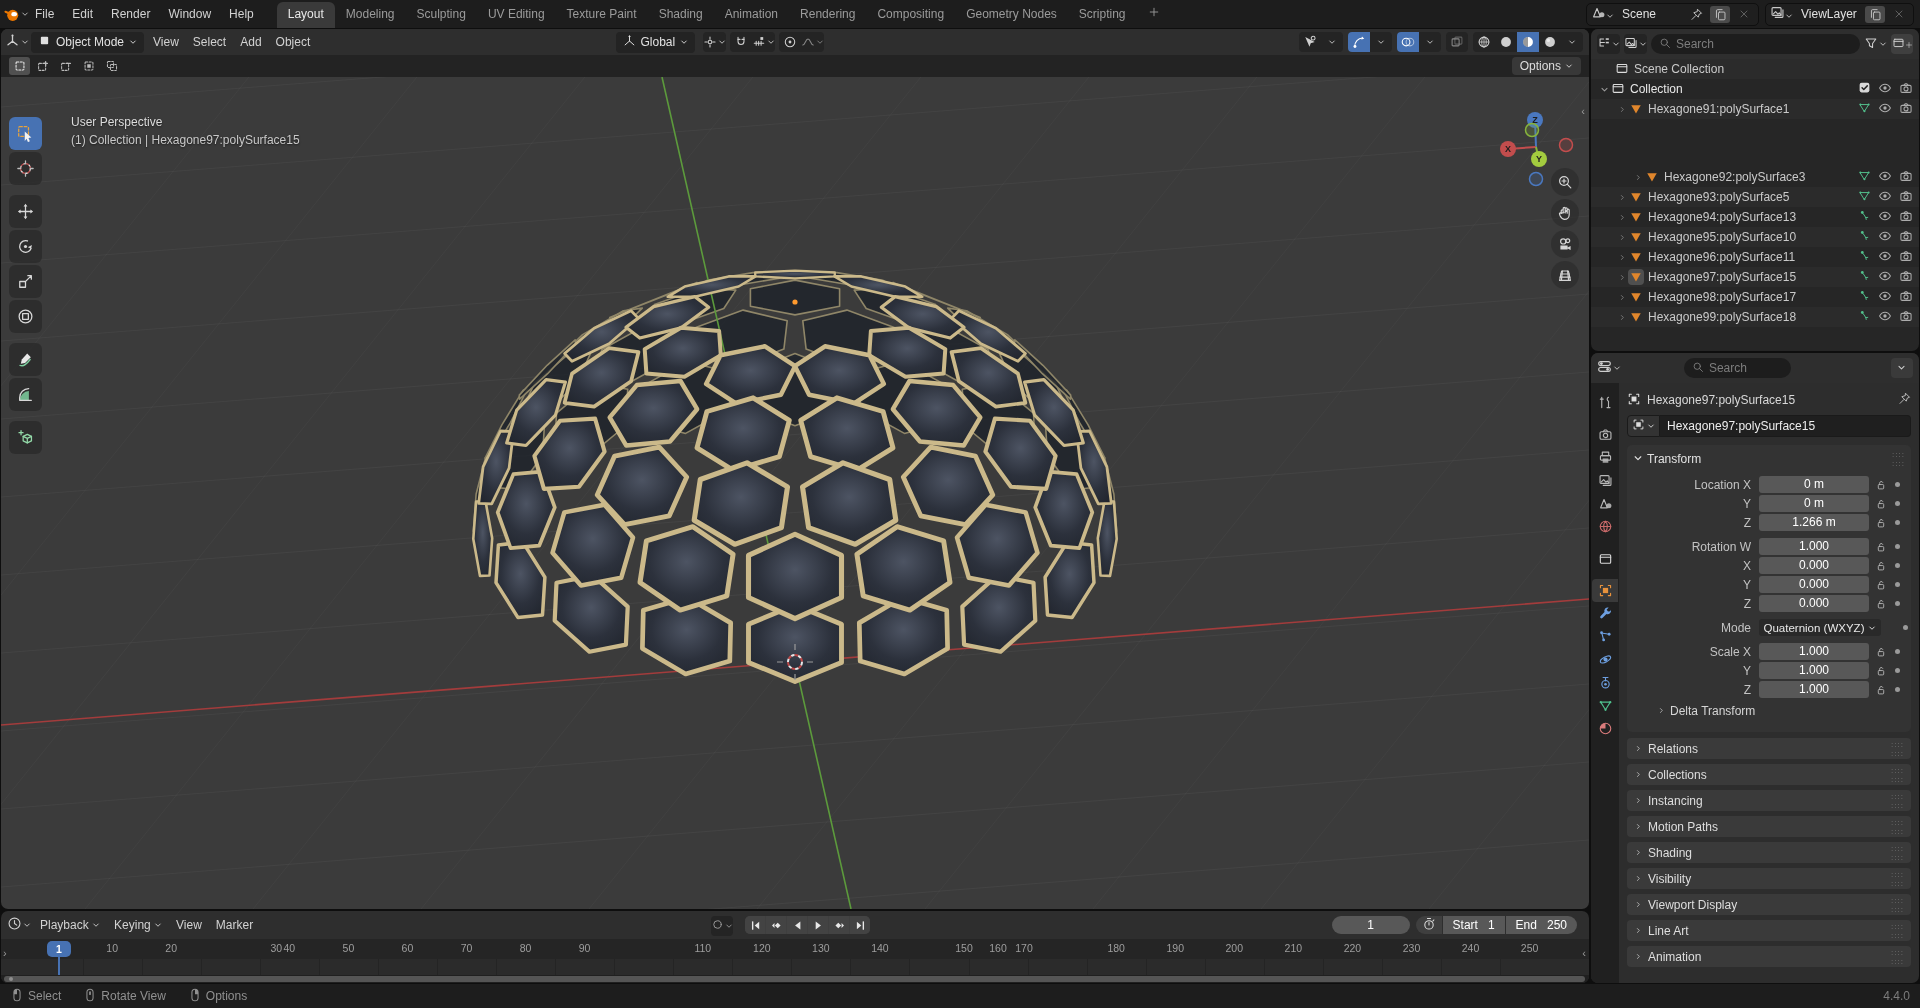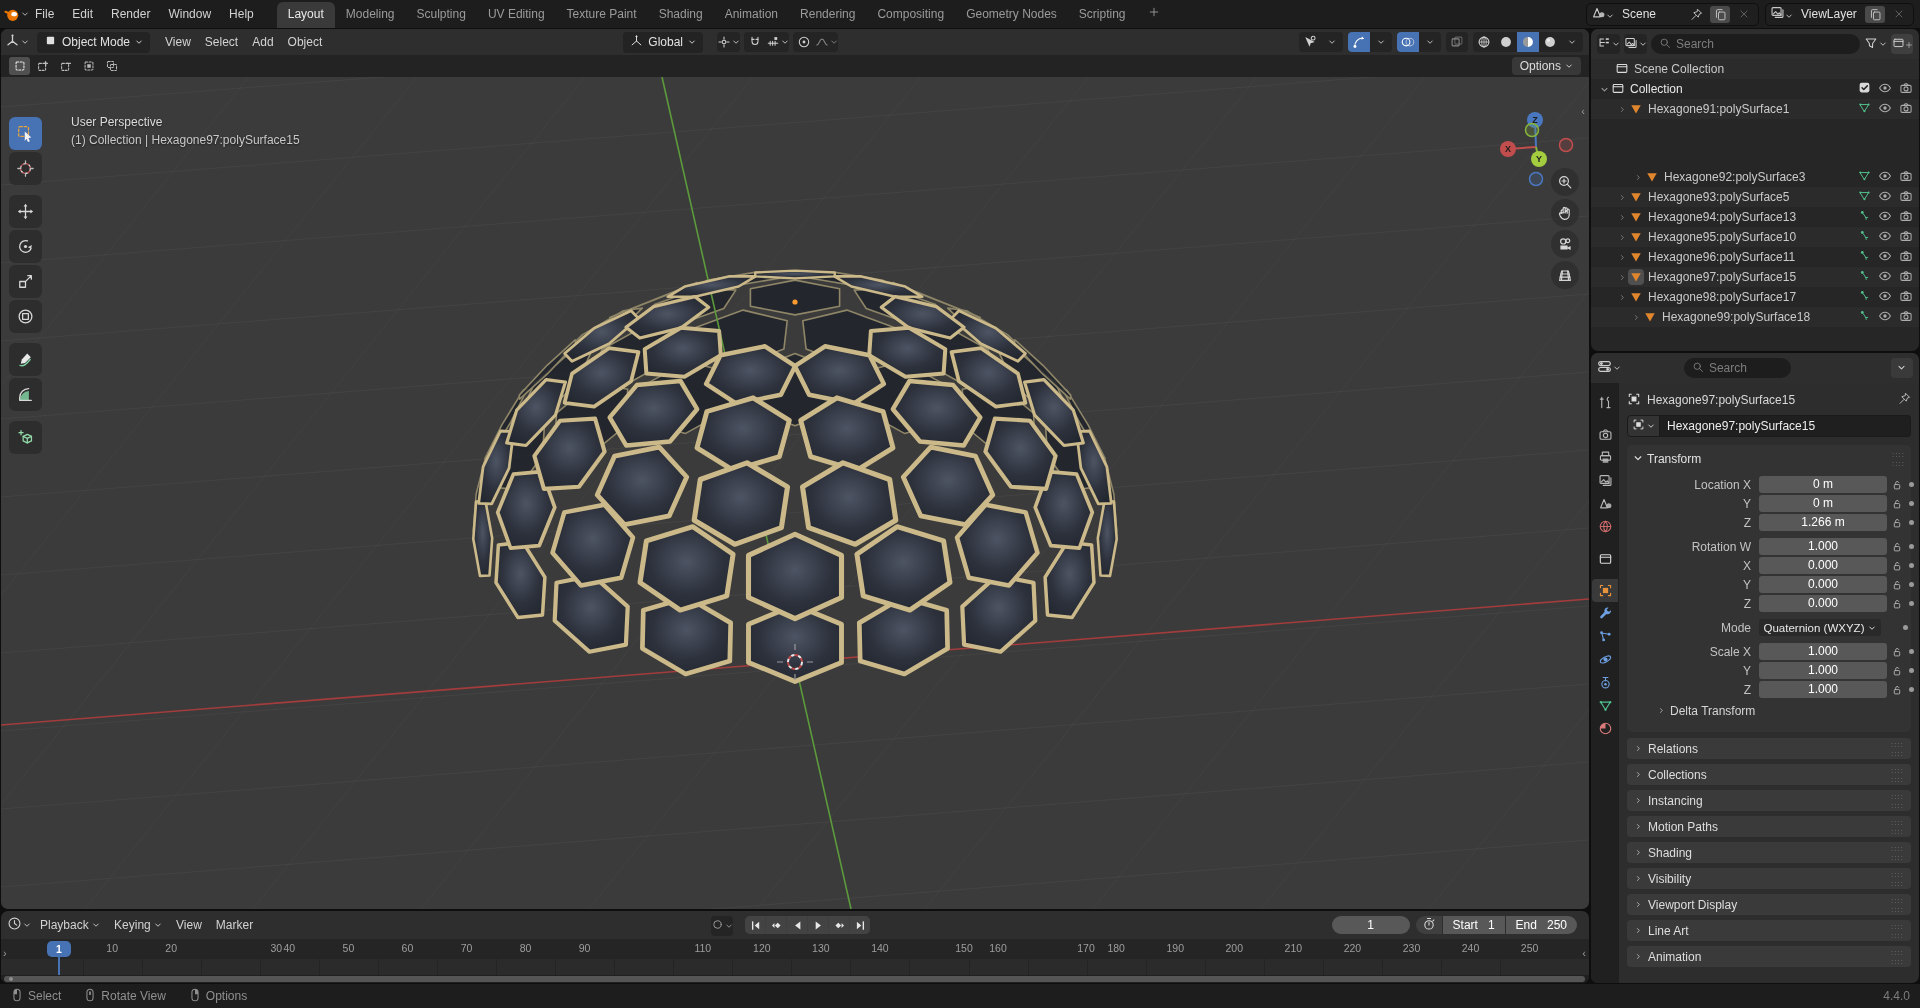--- a/index.html
+++ b/index.html
@@ -15,21 +15,21 @@
   .wtab.active{background:#3a3a3a;color:#e8e8e8}
   .tb-right{margin-left:auto;display:flex;align-items:center;gap:6px;padding-right:6px}
   .idblock{display:flex;align-items:center;background:#1f1f1f;border:1px solid #0f0f0f;border-radius:5px;height:21px;padding:0 4px;gap:4px}
   .idblock .txt{color:#e0e0e0;padding:0 4px;min-width:56px}
   .mini-btn{display:flex;align-items:center;justify-content:center;width:20px;height:17px;border-radius:3px;color:#c0c0c0}
   .mini-btn.lit{background:#4a4a4a}
   .mini-btn.dim{color:#666}
   
   #viewport{left:1px;top:29px;width:1588px;height:880px;background:#3b3b3b;border-radius:7px;overflow:hidden}
   #scene{position:absolute;left:0;top:48px;width:1588px;height:832px}
-  #vheader{left:0;top:0;width:1588px;height:26px;background:#2e2e2e;display:flex;align-items:center;gap:8px;padding:0 4px;box-sizing:border-box}
+  #vheader{left:0;top:0;width:1588px;height:26px;background:#2e2e2e;display:flex;align-items:center;gap:2px;padding:0 4px;box-sizing:border-box}
   #tset{left:0;top:26px;width:1588px;height:22px;background:#232323;display:flex;align-items:center;padding:0 8px;box-sizing:border-box}
   .vmenu{padding:0 7px;color:#d2d2d2}
   .ic-btn{display:flex;align-items:center;justify-content:center;height:20px;min-width:22px;border-radius:4px;background:#242424;color:#cfcfcf;gap:1px}
   .ic-btn.on{background:#4772b3;color:#fff}
   .ic-btn.ghost{background:transparent;color:#888}
   .seg{display:flex;background:#242424;border-radius:4px;overflow:hidden}
   .seg .ic-btn{border-radius:0;background:transparent}
   .seg .ic-btn.on{background:#4772b3}
   .chev{width:9px;height:9px}
   .modebox{display:flex;align-items:center;gap:5px;background:#232323;border-radius:4px;height:21px;padding:0 7px;color:#e2e2e2}
@@ -67,21 +67,21 @@
   #pr-content{position:absolute;left:28px;top:30px;right:0;bottom:0;padding:6px 8px 0 8px;box-sizing:border-box}
   .crumb{display:flex;align-items:center;gap:6px;height:22px;color:#d8d8d8}
   .namewrap{display:flex;align-items:center;margin:4px 0 8px 0;height:22px}
   .nbtn{display:flex;align-items:center;gap:2px;background:#333;border:1px solid #1a1a1a;border-radius:4px 0 0 4px;height:22px;padding:0 4px;color:#ddd;box-sizing:border-box}
   .nfield{flex:1;background:#1f1f1f;border:1px solid #1a1a1a;border-left:none;border-radius:0 4px 4px 0;height:22px;color:#ededed;padding:0 7px;font:12px "Liberation Sans",sans-serif;box-sizing:border-box;outline:none}
   #xpanel{background:#333;border-radius:5px;padding:4px 6px 8px 6px;margin-bottom:6px}
   .xhead{display:flex;align-items:center;gap:4px;height:20px;color:#e2e2e2}
   .grip{margin-left:auto;color:#777;font-size:8px;letter-spacing:1px}
   .prow{display:flex;align-items:center;height:17px;margin:2px 0}
   .plabel{width:118px;text-align:right;padding-right:8px;color:#c3c3c3;flex:none}
-  .pfield{width:128px;height:17px;background:#585858;border-radius:3px;color:#fff;text-align:center;line-height:17px;flex:none}
+  .pfield{width:110px;height:17px;background:#585858;border-radius:3px;color:#fff;text-align:center;line-height:17px;flex:none}
   .pmode{width:122px;height:17px;background:#292929;border-radius:3px;color:#e8e8e8;display:flex;align-items:center;justify-content:center;gap:4px;flex:none;font-size:11.5px}
   .plock{width:16px;display:flex;justify-content:center;color:#b5b5b5;margin-left:4px}
   .pdot{width:5px;height:5px;border-radius:50%;background:#9a9a9a;margin-left:6px;flex:none}
   .pgroup{margin-top:7px}
   .deltarow{display:flex;align-items:flex-start;gap:4px;color:#d5d5d5;height:20px;margin:6px 0 0 24px}
   .secbar{display:flex;align-items:center;gap:5px;background:#3a3a3a;border-radius:4px;height:21px;margin-top:5px;padding:0 7px;color:#dedede}
   
   #timeline{left:1px;top:911px;width:1588px;height:72px;background:#2e2e2e;border-radius:7px;overflow:hidden}
   #tl-header{position:relative;height:28px;display:flex;align-items:center;padding:0 6px;gap:2px}
   #tl-ruler{position:relative;height:20px;background:#252525;color:#9e9e9e;font-size:10.5px}
@@ -932,21 +932,21 @@
                 <path d="M1.8 8C3.4 5.2 5.6 3.8 8 3.8s4.6 1.4 6.2 4.2C12.6 10.8 10.4 12.2 8 12.2S3.4 10.8 1.8 8z"></path>
                 <circle cx="8" cy="8" r="1.9" fill="currentColor" stroke="none"></circle>
               </svg></span>
             <span><svg class="ic" style="width:14px;height:14px" viewBox="0 0 16 16">
                 <path d="M5.5 5 7 3.2h2L10.5 5"></path>
                 <rect x="2.2" y="5" width="11.6" height="8" rx="1.4"></rect>
                 <circle cx="8" cy="9" r="2.3"></circle>
               </svg></span>
           </span>
         </div>
-        <div class="olrow" style="padding-left: 38px;">
+        <div class="olrow" style="padding-left: 24px;">
           <span class="ol-exp" style="transform:rotate(0deg)">
             <svg class="ic" style="width:9px;height:9px" viewBox="0 0 16 16">
               <path d="M6 4.5 9.5 8 6 11.5"></path>
             </svg>
           </span>
           <span style="color:#e0862c;display:flex">
             <svg class="ic" style="width:14px;height:14px" viewBox="0 0 16 16">
               <path d="M2.6 3.8h10.8L8 13.2z" fill="currentColor" stroke="none"></path>
             </svg>
           </span>
@@ -1429,21 +1429,21 @@
         <span class="tick" style="left: 465.514px;">70</span>
         <span class="tick" style="left: 524.574px;">80</span>
         <span class="tick" style="left: 583.634px;">90</span>
         <span class="tick" style="left: 642.694px; margin-top: 32px;">100</span>
         <span class="tick" style="left: 701.754px;">110</span>
         <span class="tick" style="left: 760.814px;">120</span>
         <span class="tick" style="left: 819.874px;">130</span>
         <span class="tick" style="left: 878.934px;">140</span>
         <span class="tick" style="left: 963px;">150</span>
         <span class="tick" style="left: 997.054px;">160</span>
-        <span class="tick" style="left: 1085px;">170</span>
+        <span class="tick" style="left: 1023px;">170</span>
         <span class="tick" style="left: 1115.17px;">180</span>
         <span class="tick" style="left: 1174.23px;">190</span>
         <span class="tick" style="left: 1233.29px;">200</span>
         <span class="tick" style="left: 1292.35px;">210</span>
         <span class="tick" style="left: 1351.41px;">220</span>
         <span class="tick" style="left: 1410.47px;">230</span>
         <span class="tick" style="left: 1469.53px;">240</span>
         <span class="tick" style="left: 1528.59px;">250</span>
       </div>
     <div id="tl-cells">

